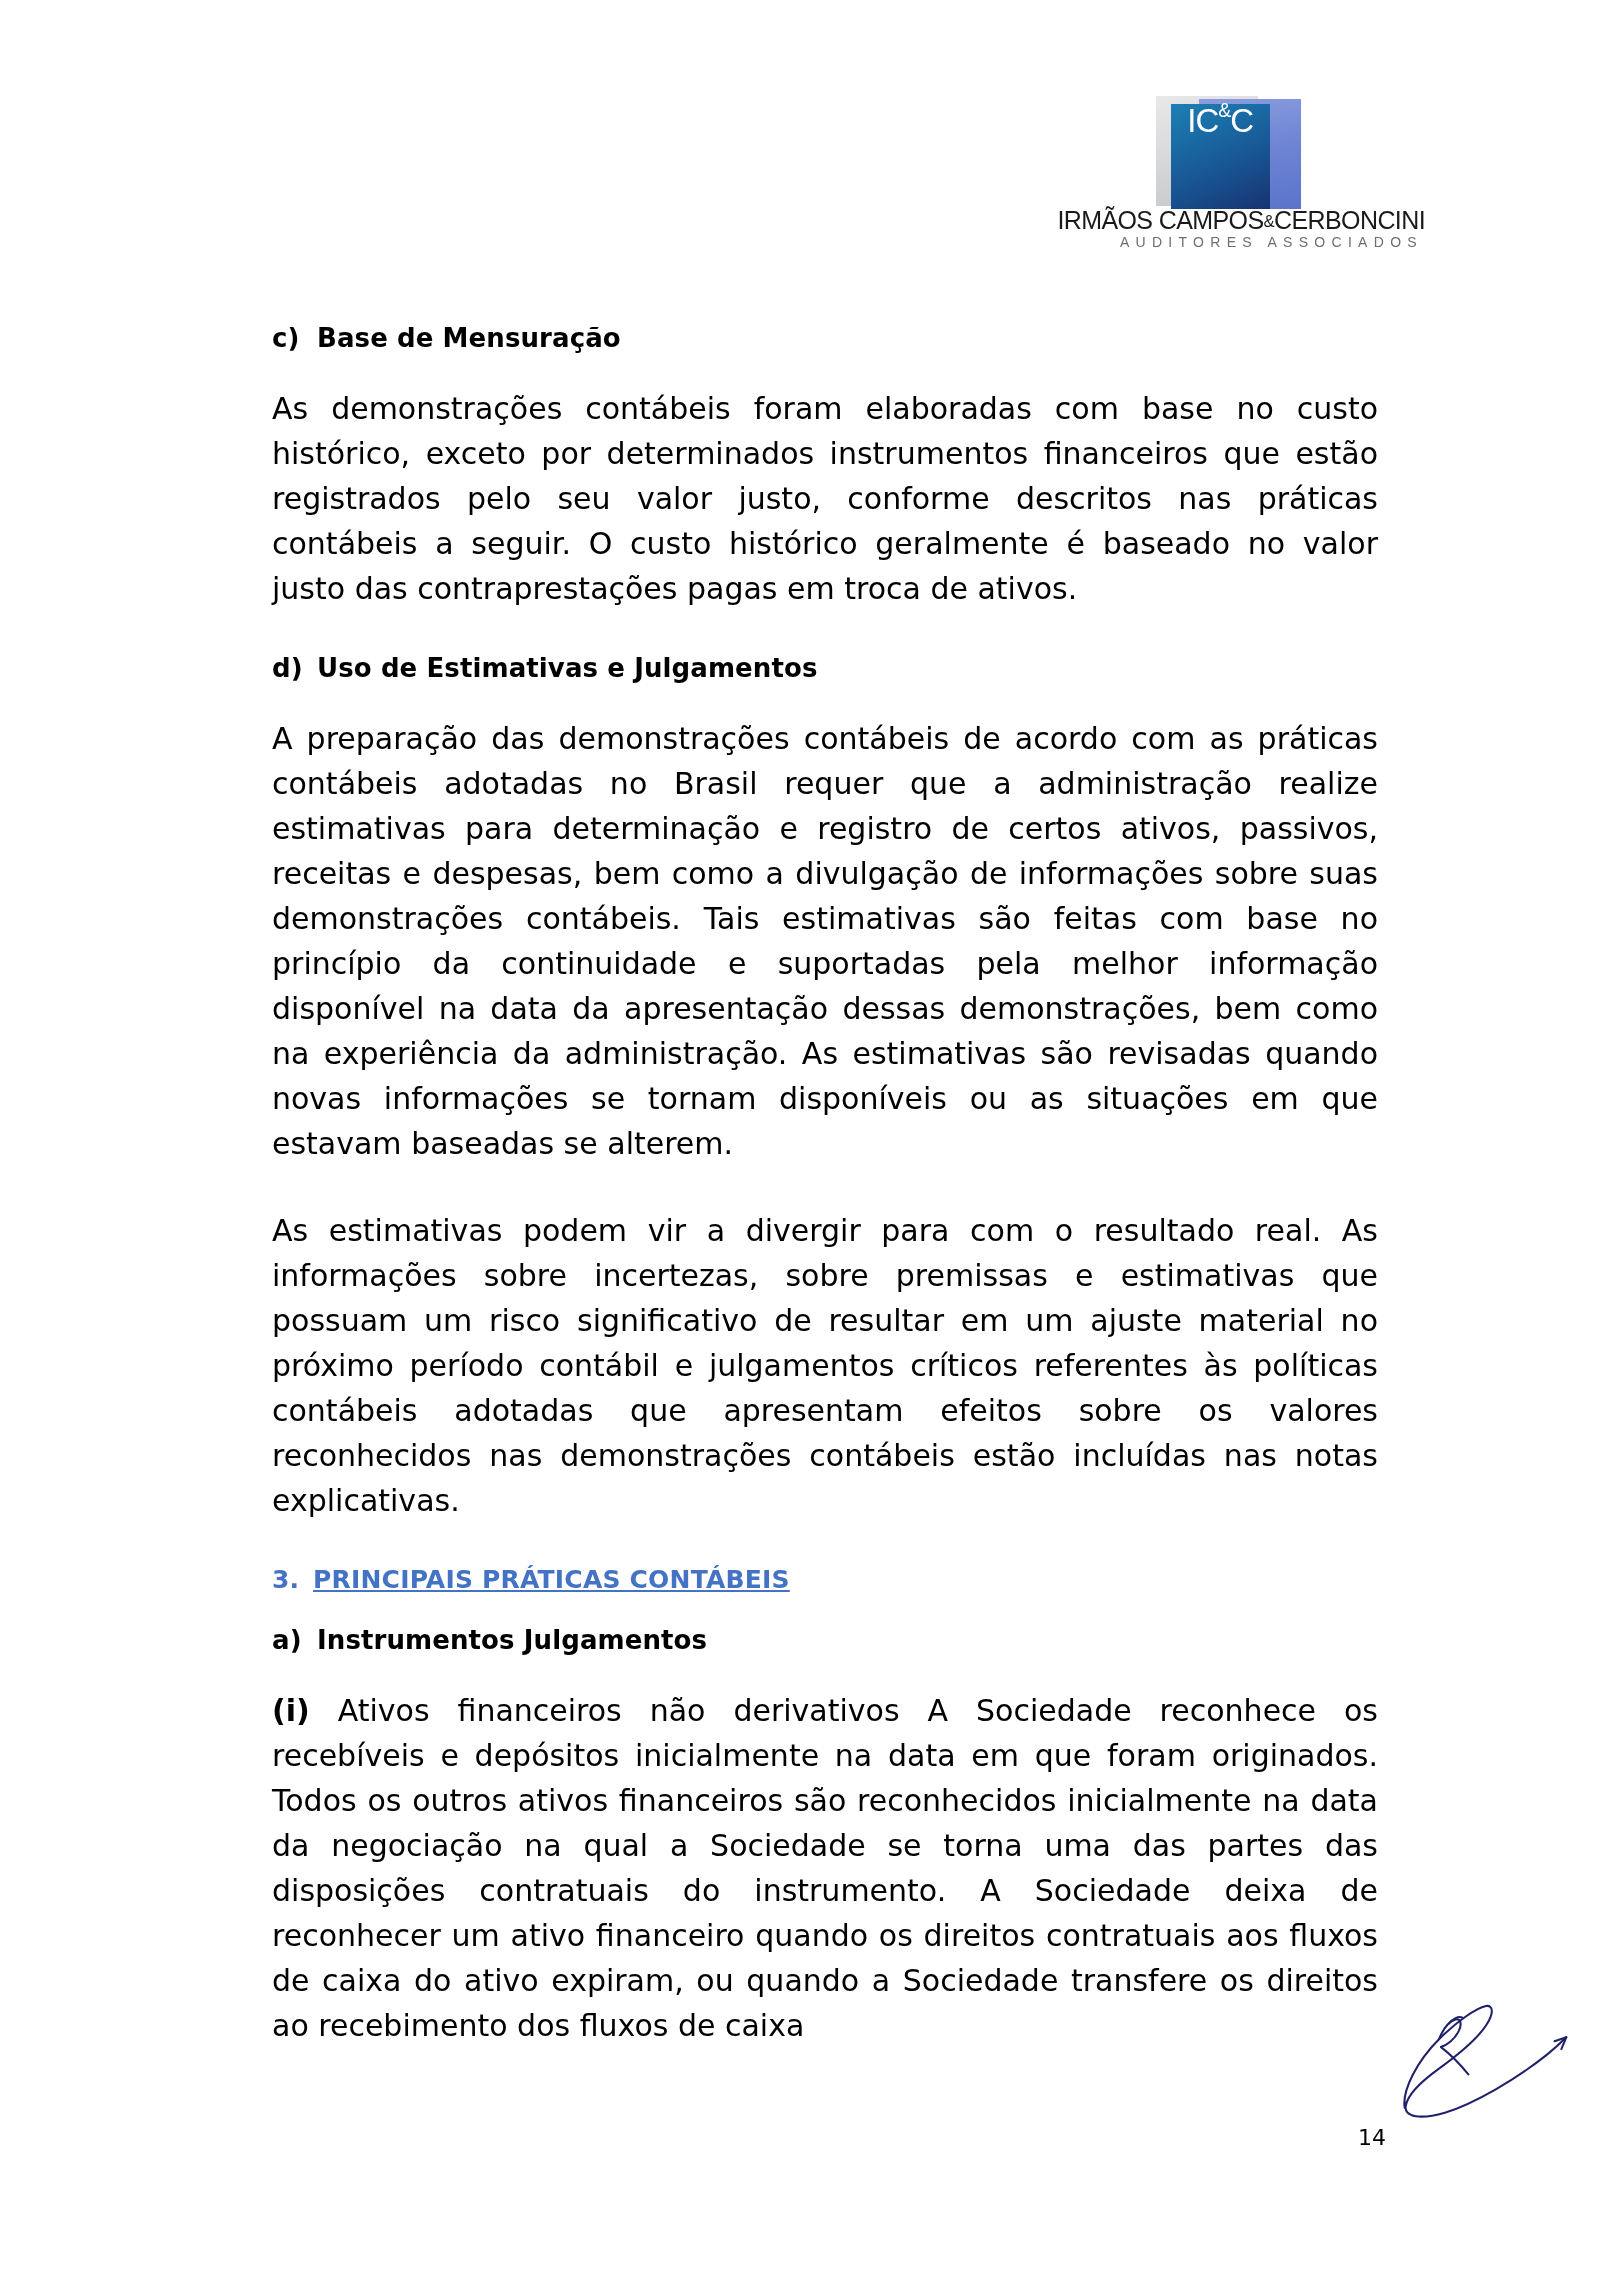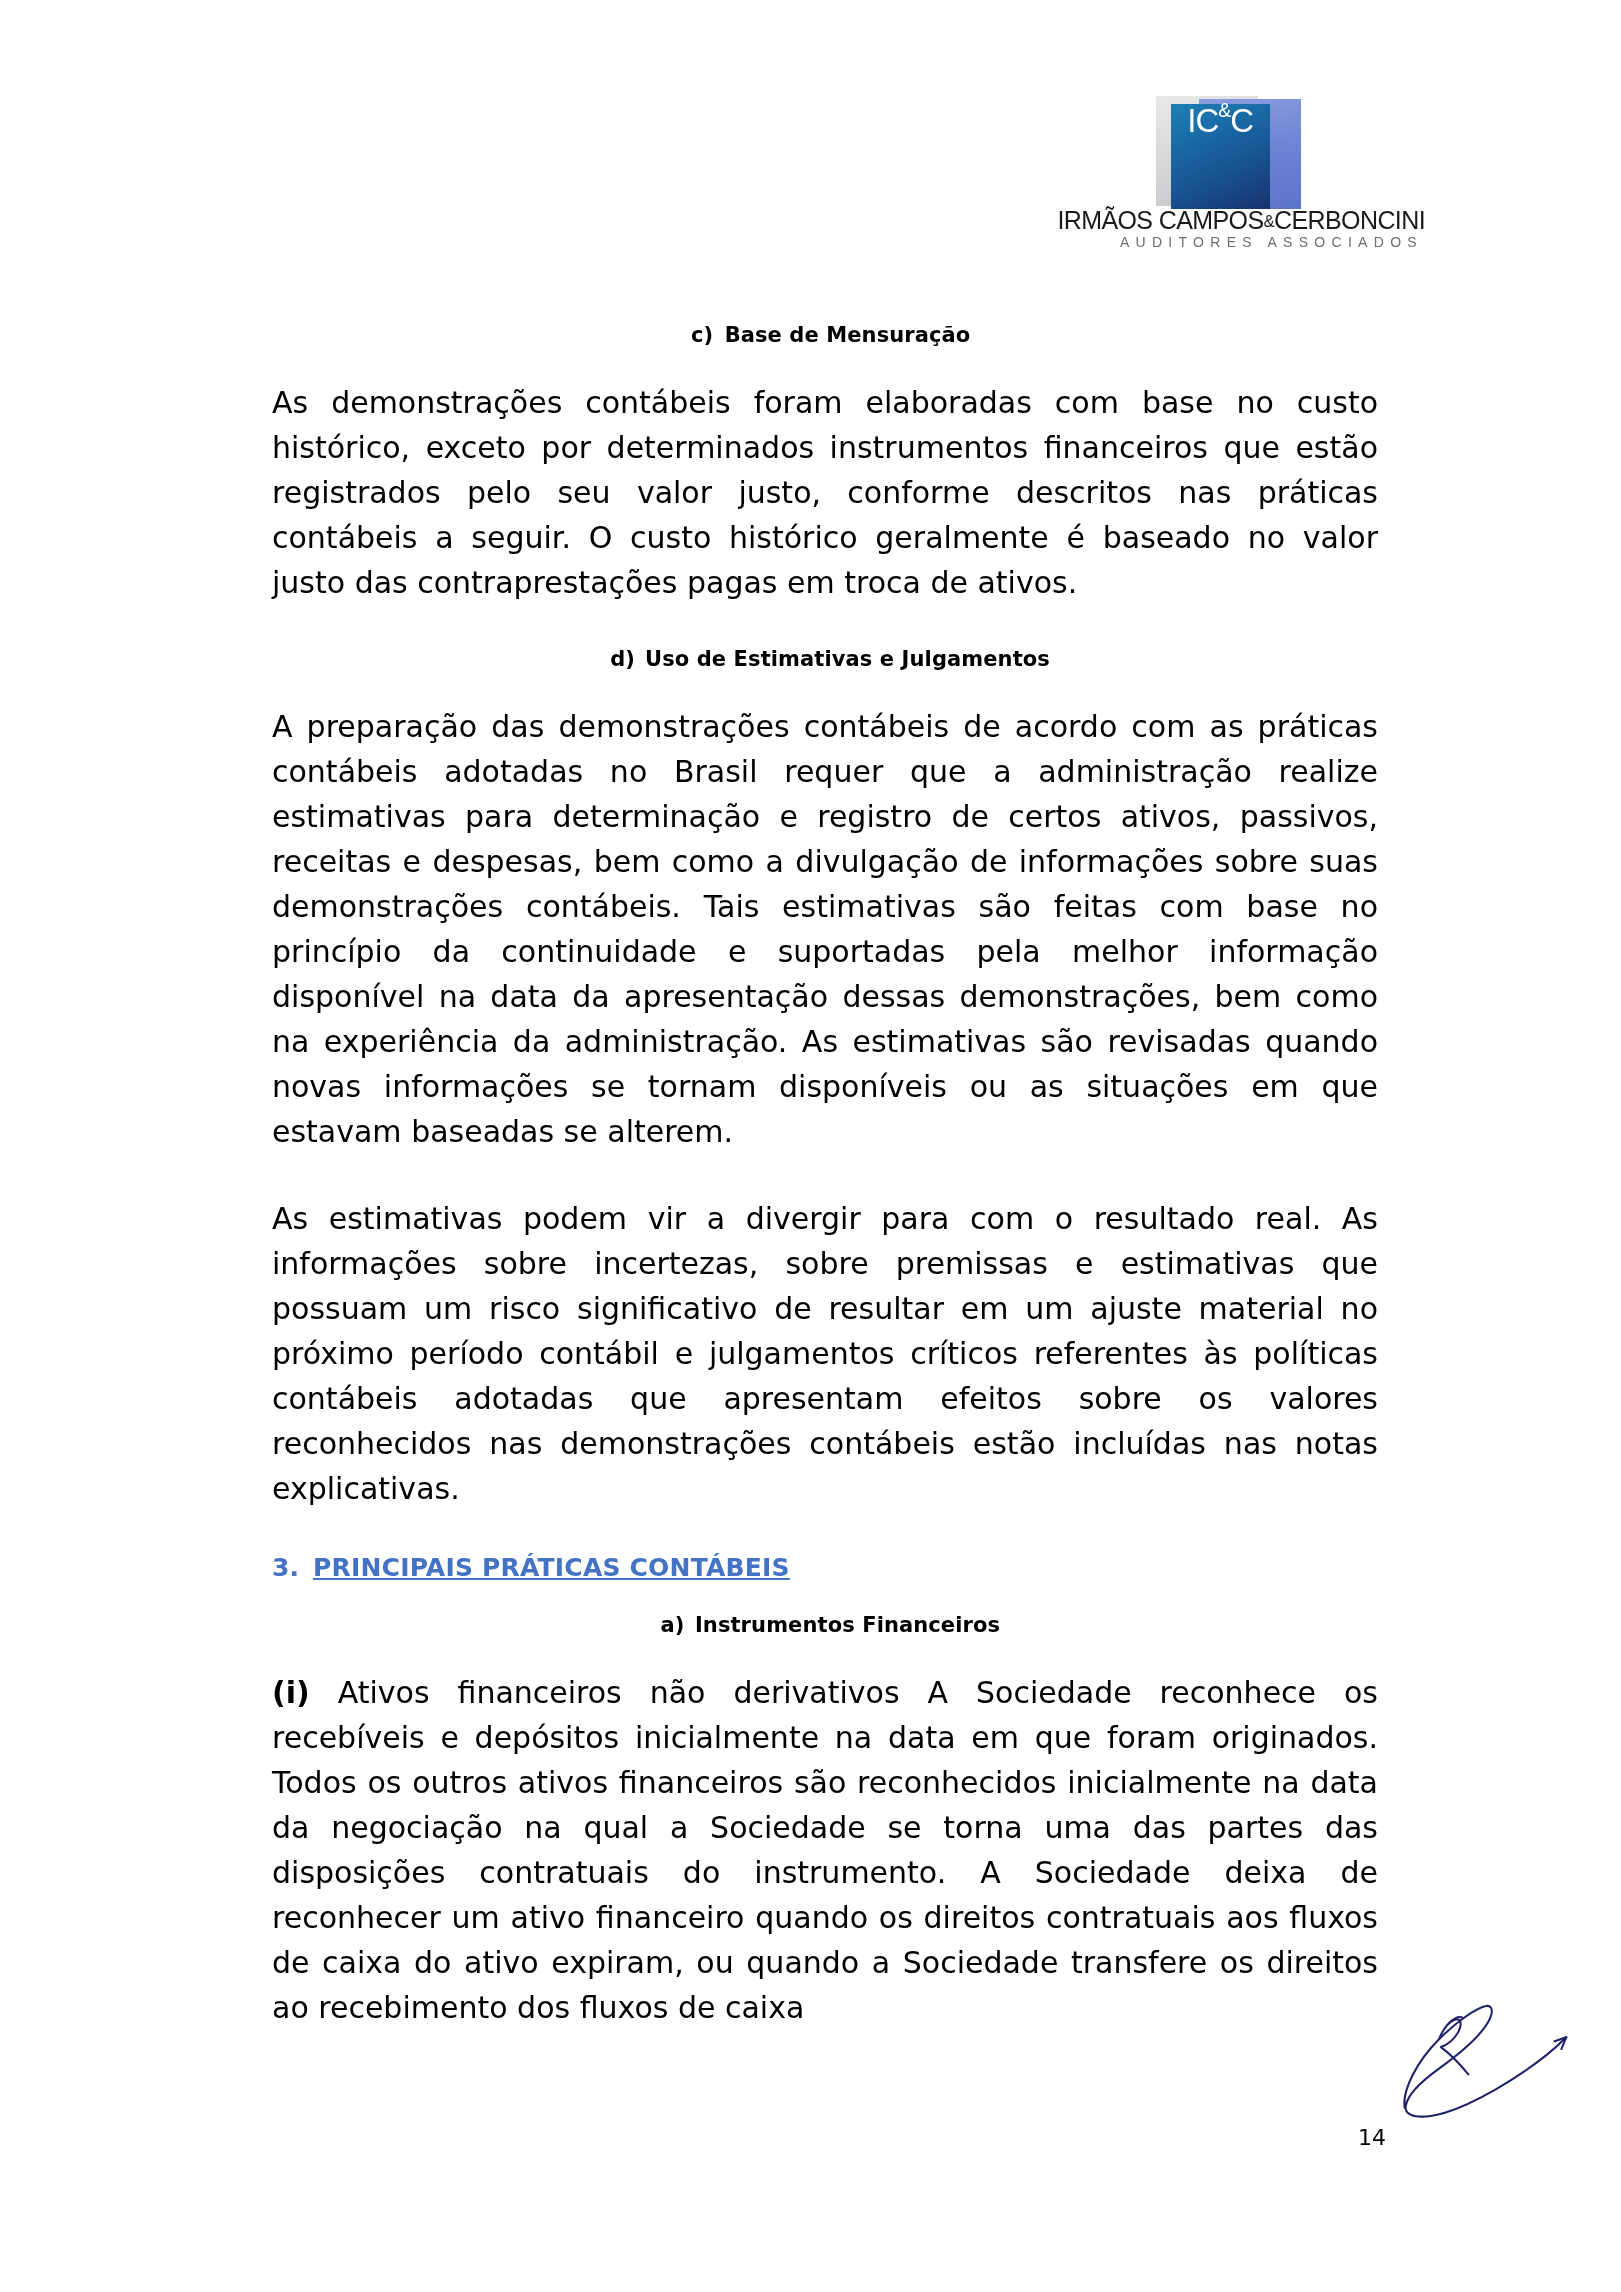--- a/index.html
+++ b/index.html
@@ -112,25 +112,24 @@
   
   .content {
     position: absolute;
     left: 272px;
     top: 323px;
     width: 1106px;
   }
   .h-sub {
     font-family: "DejaVu Sans", sans-serif;
     font-weight: bold;
-    font-size: 21px;
+    font-size: 26px;
     color: #000000;
     margin: 0 0 33px 0;
     letter-spacing: 0.1px;
-    text-align: center;
   }
   .h-sub .marker {
     display: inline-block;
     min-width: 45px;
   }
   .h-section {
     font-family: "DejaVu Sans", sans-serif;
     font-weight: bold;
     font-size: 25px;
     color: #4472C4;
@@ -209,21 +208,21 @@
 
     <h2 class="h-sub"><span class="marker">d)</span><span>Uso de Estimativas e Julgamentos</span></h2>
 
     <p class="body">A preparação das demonstrações contábeis de acordo com as práticas contábeis adotadas no Brasil requer que a administração realize estimativas para determinação e registro de certos ativos, passivos, receitas e despesas, bem como a divulgação de informações sobre suas demonstrações contábeis. Tais estimativas são feitas com base no princípio da continuidade e suportadas pela melhor informação disponível na data da apresentação dessas demonstrações, bem como na experiência da administração. As estimativas são revisadas quando novas informações se tornam disponíveis ou as situações em que estavam baseadas se alterem.</p>
 
     <p class="body">As estimativas podem vir a divergir para com o resultado real. As informações sobre incertezas, sobre premissas e estimativas que possuam um risco significativo de resultar em um ajuste material no próximo período contábil e julgamentos críticos referentes às políticas contábeis adotadas que apresentam efeitos sobre os valores reconhecidos nas demonstrações contábeis estão incluídas nas notas explicativas.</p>
 
     <h2 class="h-section"><span class="marker">3.</span><span>PRINCIPAIS PRÁTICAS CONTÁBEIS</span></h2>
 
 
-    <h2 class="h-sub"><span class="marker">a)</span><span>Instrumentos Financeiros</span></h2>
+    <h2 class="h-sub"><span class="marker">a)</span><span>Instrumentos Julgamentos</span></h2>
 
     <p class="body"><b>(i)</b><span> Ativos financeiros não derivativos A Sociedade reconhece os recebíveis e depósitos inicialmente na data em que foram originados. Todos os outros ativos financeiros são reconhecidos inicialmente na data da negociação na qual a Sociedade se torna uma das partes das disposições contratuais do instrumento. A Sociedade deixa de reconhecer um ativo financeiro quando os direitos contratuais aos fluxos de caixa do ativo expiram, ou quando a Sociedade transfere os direitos ao recebimento dos fluxos de caixa</span></p>
 
   </div>
 
   <div class="signature">
     <svg viewBox="0 0 190 150" xmlns="http://www.w3.org/2000/svg" aria-hidden="true">
       <g fill="none" stroke="#1f2168" stroke-width="2.1" stroke-linecap="round" stroke-linejoin="round">
         <path d="M13,110 C10,92 26,62 48,40 C66,22 86,8 96,6 C104,5 104,14 96,26 C86,41 66,57 48,70 C30,83 16,96 14,108 C12,120 30,122 54,115 C84,106 128,80 158,56 C168,48 174,42 178,38"></path>
         <path d="M178,38 L166,42"></path>

